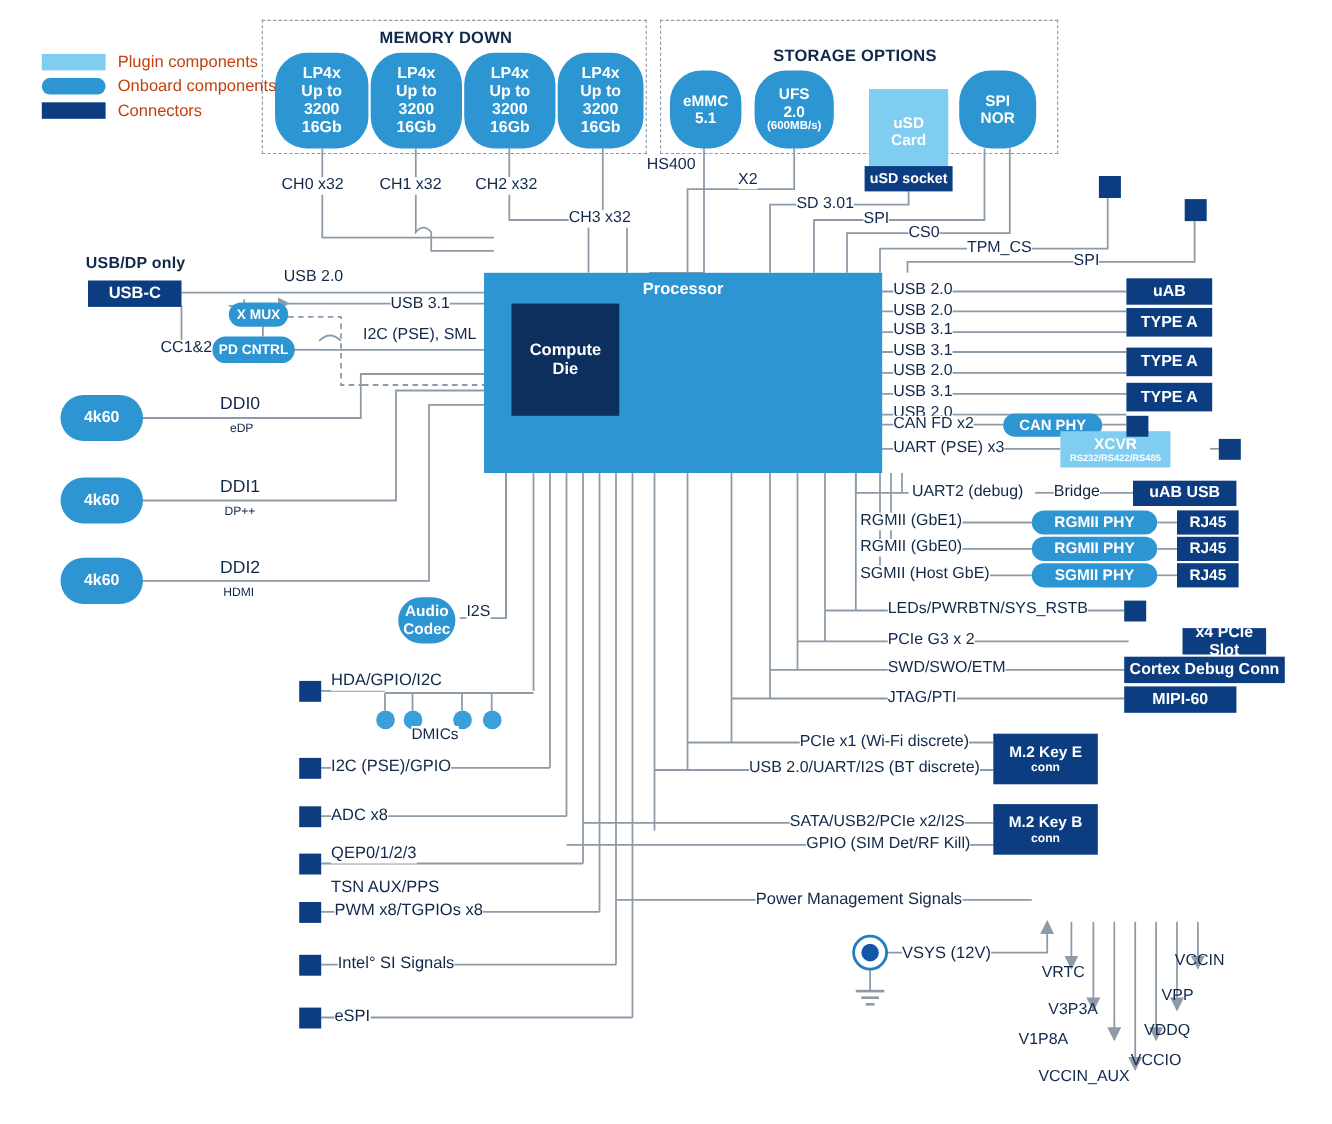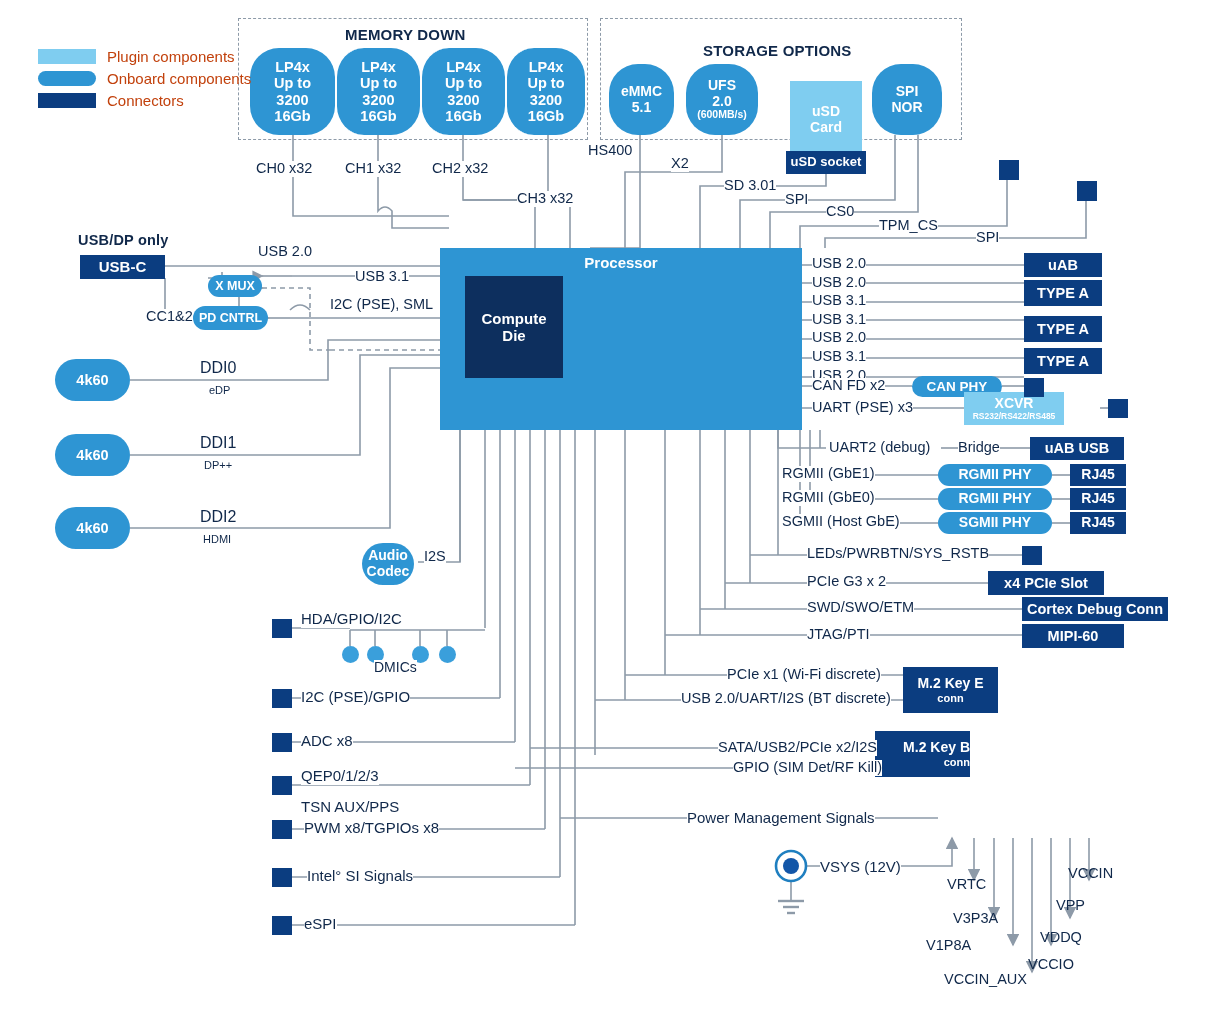--- a/index.html
+++ b/index.html
@@ -457,21 +457,21 @@
     <span>SGMII PHY</span>
   </div>
   <div class="blk conn" style="left:1070px;top:512px;width:56px;height:22px;font-size:14px;">
     <span>RJ45</span>
   </div>
 
   <div class="lbl" style="left:807px;top:546px;font-size:14.5px;">LEDs/PWRBTN/SYS_RSTB</div>
   <div class="csq conn" style="left:1022px;top:546px;width:20px;height:19px;"></div>
 
   <div class="lbl" style="left:807px;top:574px;font-size:14.5px;">PCIe G3 x 2</div>
-  <div class="blk conn" style="left:988px;top:571px;width:116px;height:24px;font-size:14.5px;">
+  <div class="blk conn" style="left:1075px;top:571px;width:76px;height:24px;font-size:14.5px;">
     <span>x4 PCIe Slot</span>
   </div>
 
   <div class="lbl" style="left:807px;top:600px;font-size:14.5px;">SWD/SWO/ETM</div>
   <div class="blk conn" style="left:1022px;top:597px;width:146px;height:24px;font-size:14.5px;">
     <span>Cortex Debug Conn</span>
   </div>
 
   <div class="lbl" style="left:807px;top:627px;font-size:14.5px;">JTAG/PTI</div>
   <div class="blk conn" style="left:1022px;top:624px;width:102px;height:24px;font-size:14.5px;">
@@ -480,21 +480,21 @@
 
   <div class="lbl" style="left:727px;top:667px;font-size:14.5px;">PCIe x1 (Wi-Fi discrete)</div>
   <div class="lbl" style="left:681px;top:691px;font-size:14.5px;">USB 2.0/UART/I2S (BT discrete)</div>
   <div class="blk conn" style="left:903px;top:667px;width:95px;height:46px;font-size:14px;">
     <span>M.2 Key E</span>
     <span style="font-size:11px;">conn</span>
   </div>
 
   <div class="lbl" style="left:718px;top:740px;font-size:14.5px;">SATA/USB2/PCIe x2/I2S</div>
   <div class="lbl" style="left:733px;top:760px;font-size:14.5px;text-align:right;">GPIO (SIM Det/RF Kill)</div>
-  <div class="blk conn" style="left:875px;top:731px;width:95px;height:46px;font-size:14px;align-items:flex-end;">
+  <div class="blk conn" style="left:903px;top:731px;width:95px;height:46px;font-size:14px;">
     <span>M.2 Key B</span>
     <span style="font-size:11px;">conn</span>
   </div>
 
   <div class="lbl" style="left:687px;top:810px;font-size:15px;">Power Management Signals</div>
 
   <svg class="vsys" style="left:774px;top:848px;width:36px;height:36px;" viewBox="0 0 36 36" xmlns="http://www.w3.org/2000/svg">
     <circle cx="17" cy="18" r="15" fill="none" stroke="#1f7fc0" stroke-width="2.6"></circle>
     <circle cx="17" cy="18" r="8" fill="#1356a8"></circle>
   </svg>

